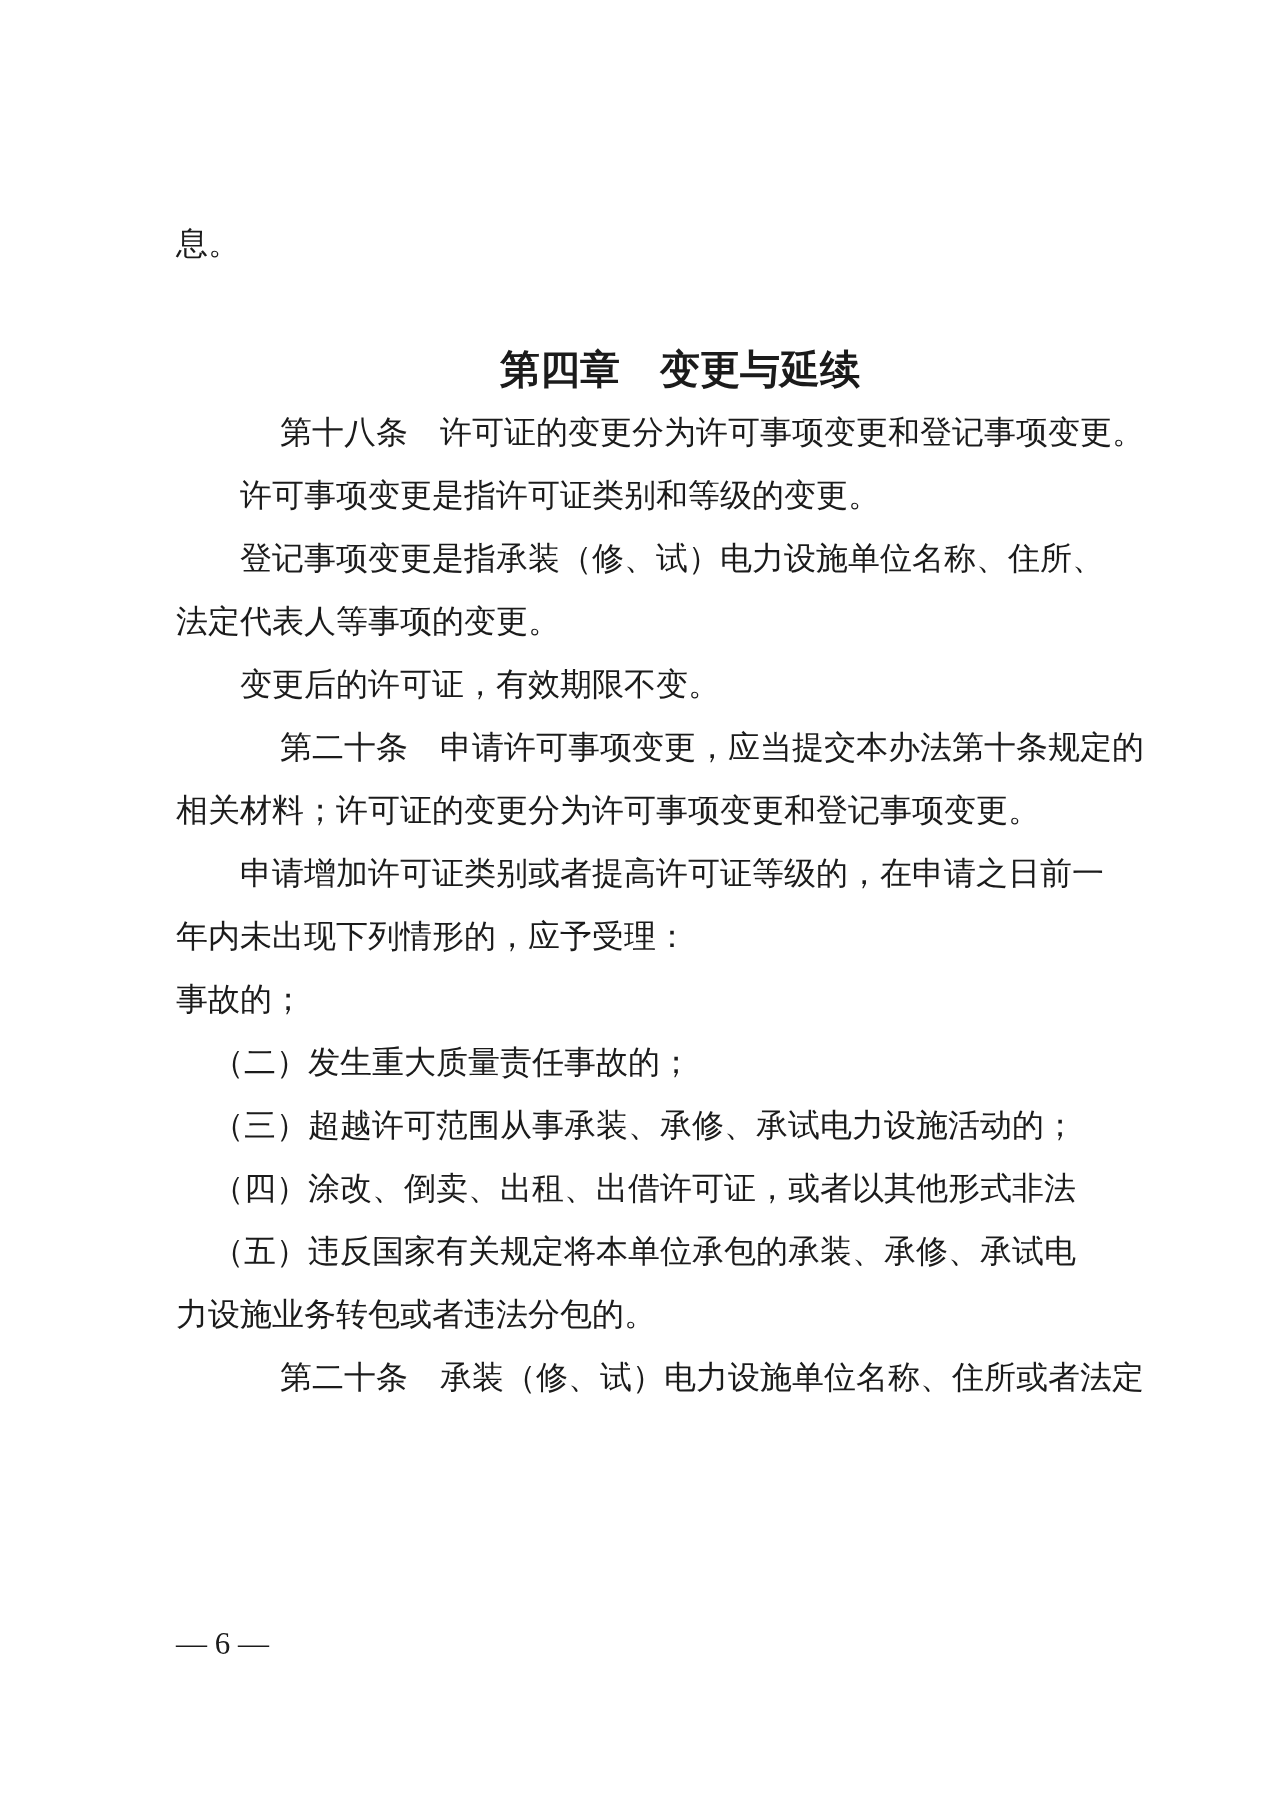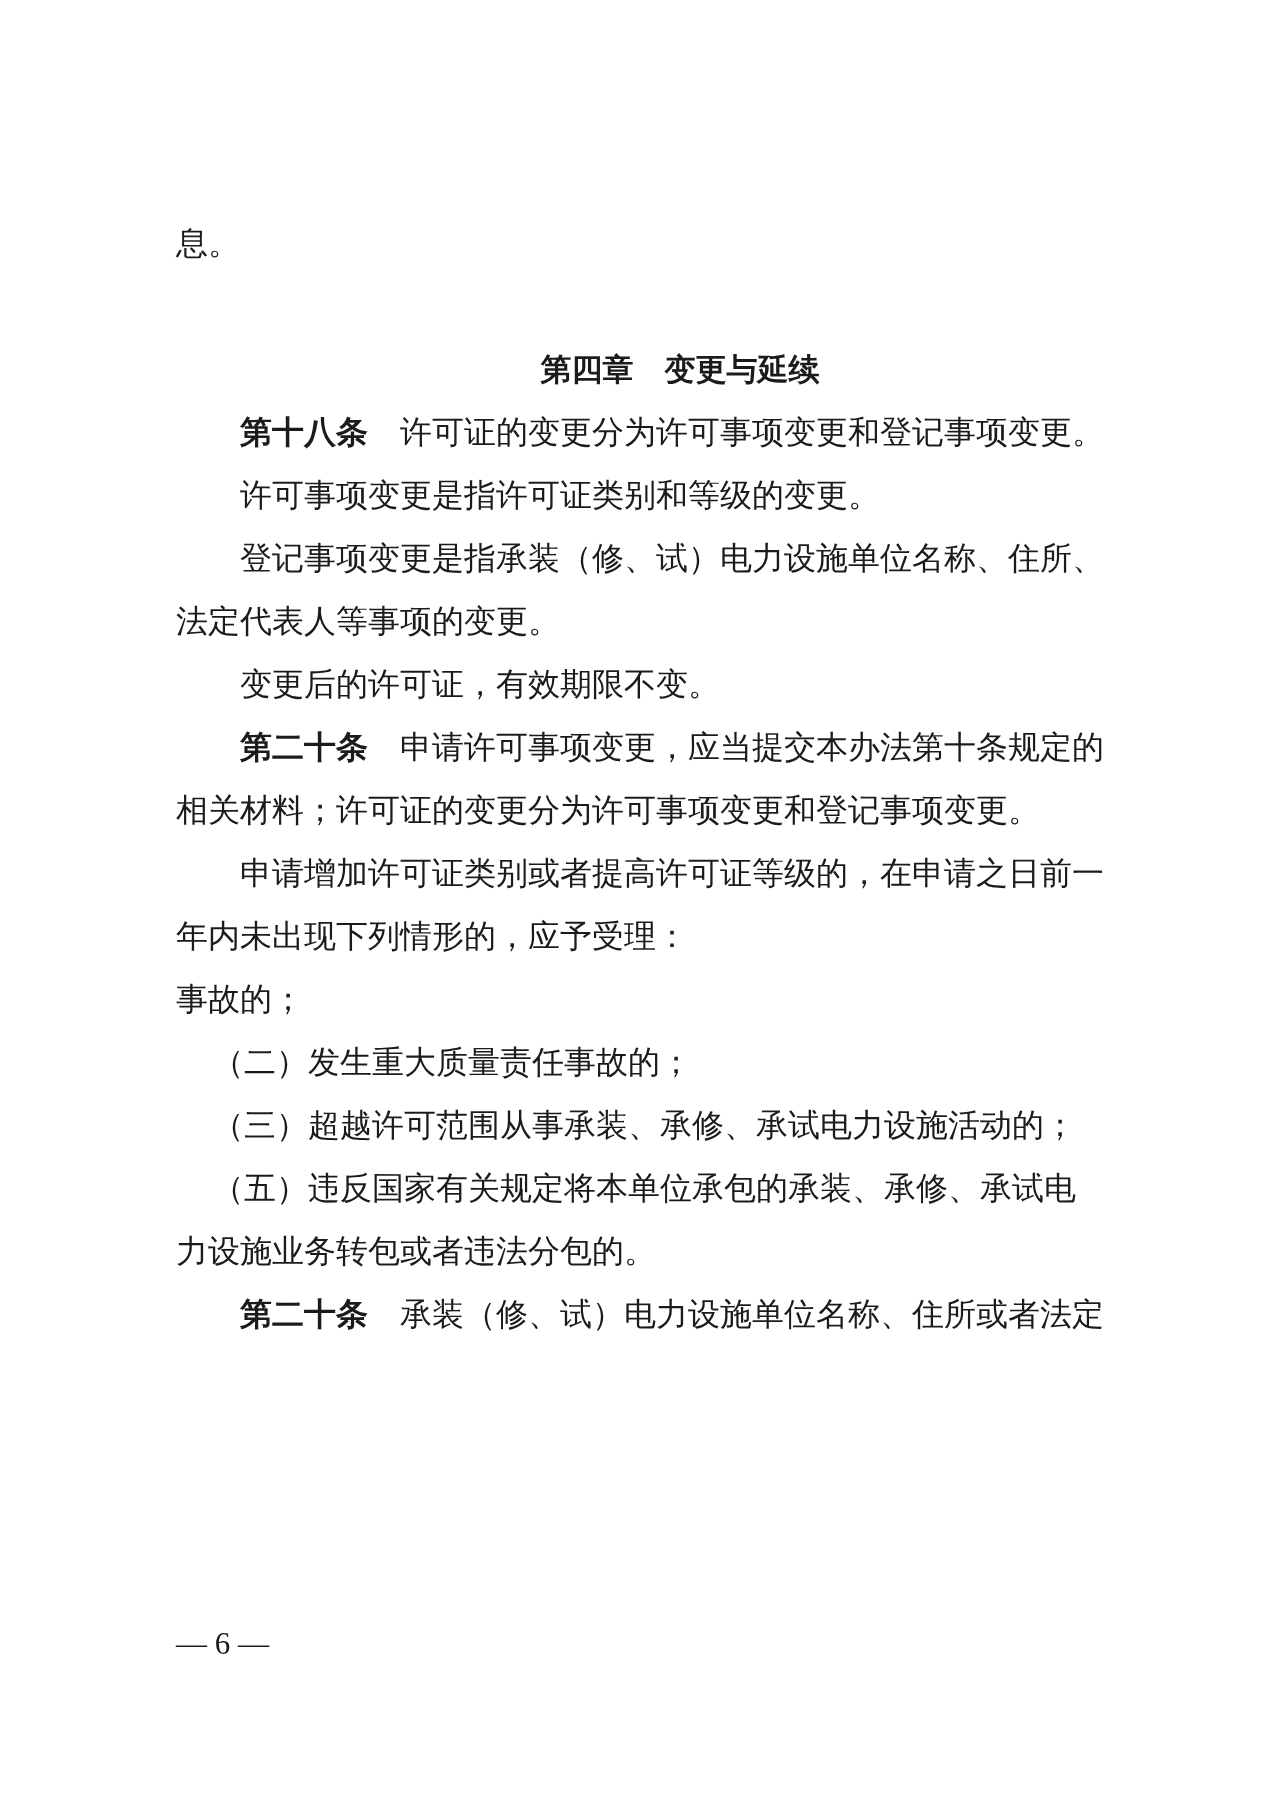--- a/index.html
+++ b/index.html
@@ -29,30 +29,31 @@
     font-size: 32px;
     white-space: nowrap;
     letter-spacing: 0;
   }
   .indent2 { padding-left: 64px; }   
   .item    { padding-left: 36px; }   
   .gap     { height: 63px; }
   .chapter-heading {
     height: 63px;
     line-height: 63px;
-    font-size: 31px;
+    font-size: 40px;
     font-weight: 700;
     text-align: center;
     padding-left: 72px; 
     font-family: "Liberation Sans", "DejaVu Sans", sans-serif;
     white-space: nowrap;
   }
   .b {
-    font-weight: 700;
+    font-weight: 400;
     font-family: "Liberation Sans", "DejaVu Sans", sans-serif;
+    margin-left: 40px;
   }
   .footer {
     position: absolute;
     left: 176px;
     top: 1612px;
     height: 63px;
     line-height: 63px;
     font-size: 31px;
     white-space: nowrap;
   }
@@ -77,20 +78,21 @@
     <div class="line indent2">变更后的许可证，有效期限不变。</div>
 
     <div class="line indent2"><span class="b">第二十条</span><span>　申请许可事项变更，应当提交本办法第十条规定的</span></div>
 
     <div class="line">相关材料；许可证的变更分为许可事项变更和登记事项变更。</div>
     <div class="line indent2">申请增加许可证类别或者提高许可证等级的，在申请之日前一</div>
     <div class="line">年内未出现下列情形的，应予受理：</div>
     <div class="line">事故的；</div>
     <div class="line item">（二）发生重大质量责任事故的；</div>
     <div class="line item">（三）超越许可范围从事承装、承修、承试电力设施活动的；</div>
+    <div class="line item">（四）涂改、倒卖、出租、出借许可证，或者以其他形式非法</div>
     <div class="line item">（五）违反国家有关规定将本单位承包的承装、承修、承试电</div>
     <div class="line">力设施业务转包或者违法分包的。</div>
 
     <div class="line indent2"><span class="b">第二十条</span><span>　承装（修、试）电力设施单位名称、住所或者法定</span></div>
 
 
   </div>
 
   <div class="footer">— 6 —</div>
 </div>

